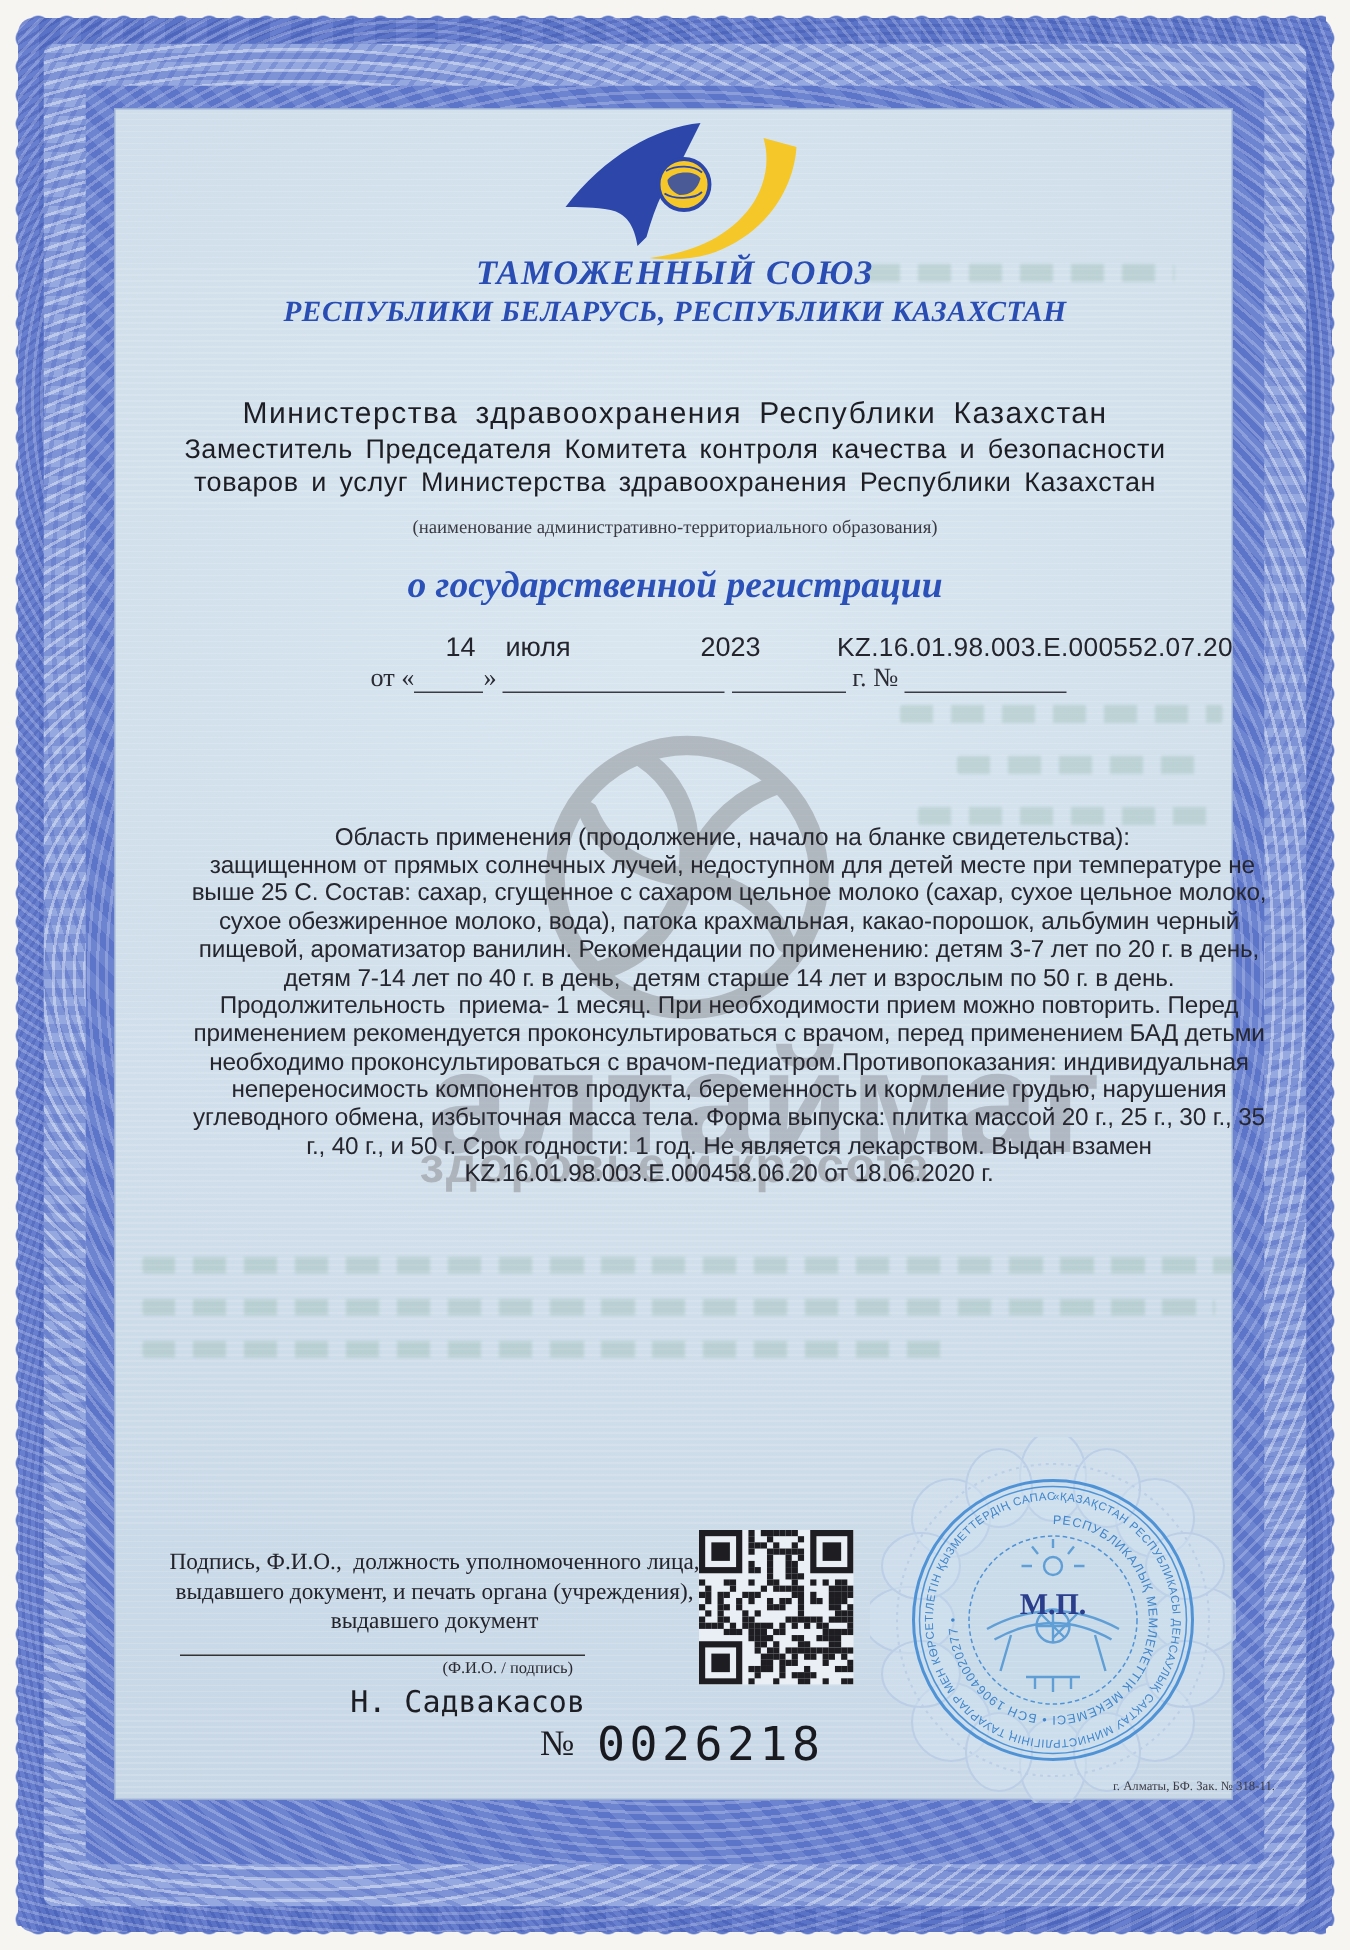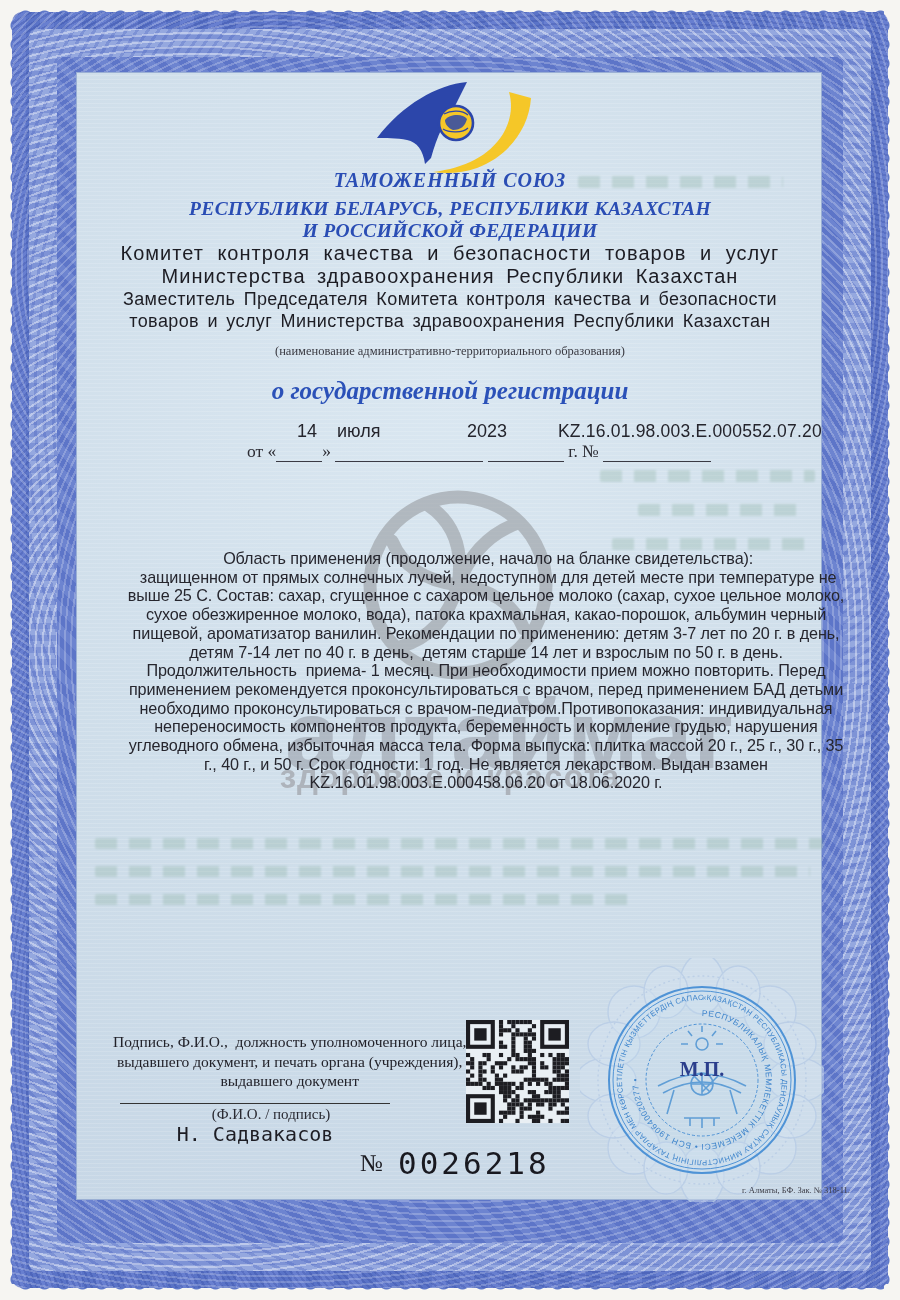--- a/index.html
+++ b/index.html
@@ -33,21 +33,21 @@
   .paper{position:absolute;left:76px;right:78px;top:72px;bottom:100px;
     background:
       repeating-linear-gradient(0deg, rgba(255,255,255,.14) 0 1px, rgba(0,0,0,0) 1px 4px),
       radial-gradient(circle at 50% 28%, #dae7f1 0%, #cfdeea 55%, #c7d7e6 100%);
     box-shadow:inset 0 0 0 1px #9bb0d4;}
   
   .abs{position:absolute;text-align:center;}
   .ctr{left:0;right:0;text-align:center;}
   .blue{color:#2a4db4;}
   .sans{font-family:"Liberation Sans",sans-serif;}
-  .org-top{top:169px;font-size:20px;font-weight:bold;font-style:italic;letter-spacing:1px;}
+  .org-top{top:169px;font-size:23px;font-weight:bold;font-style:italic;letter-spacing:1px;}
   .org-2{top:198px;font-size:19.5px;font-weight:bold;font-style:italic;letter-spacing:.4px;}
   .org-3{top:220px;font-size:19.5px;font-weight:bold;font-style:italic;letter-spacing:.4px;}
   .committee1{top:242px;font-size:20px;color:#1d1d24;word-spacing:7px;letter-spacing:1px;}
   .committee2{top:265px;font-size:20px;color:#1d1d24;word-spacing:5px;letter-spacing:1px;}
   .official1{top:289px;font-size:18px;color:#1d1d24;word-spacing:3px;letter-spacing:.4px;}
   .official2{top:311px;font-size:18px;color:#1d1d24;word-spacing:3px;letter-spacing:.4px;}
   .terr-note{top:344px;font-size:12.5px;color:#3a3a42;}
   .title-main{top:352px;font-size:37px;font-weight:bold;font-style:italic;color:#2b51b8;letter-spacing:.5px;}
   .title-sub{top:377px;font-size:25px;font-weight:bold;font-style:italic;color:#2b51b8;}
   .reg-day{left:297px;top:421px;font-size:18px;}
@@ -64,22 +64,22 @@
   .wm-globe{left:352px;top:477px;opacity:.5;z-index:1;}
   .wm-brand{left:200px;top:686px;width:620px;text-align:center;font-size:97px;font-weight:bold;
     color:#8f939d;opacity:.5;letter-spacing:1px;z-index:1;line-height:1;}
   .wm-tagline{top:758px;font-size:33px;font-weight:bold;color:#96969c;opacity:.6;
     letter-spacing:1px;z-index:1;}
   .ghost{position:absolute;opacity:.22;filter:blur(1.2px);border-radius:2px;
     background:repeating-linear-gradient(90deg, #6f9f85 0 22px, rgba(0,0,0,0) 22px 34px);}
   
   .sig-note{left:113px;top:1032px;font-size:15.5px;line-height:19.5px;color:#22222a;white-space:pre;}
   .sig-line{left:120px;top:1103px;width:270px;border-top:1.2px solid #333;}
-  .sig-caption{left:136px;top:1106px;width:270px;text-align:center;font-size:15px;color:#2a2a32;}
-  .sig-name{left:120px;top:1122px;width:270px;text-align:center;font-size:20px;
+  .sig-caption{left:112px;top:1106px;width:270px;text-align:right;font-size:11px;color:#2a2a32;}
+  .sig-name{left:120px;top:1122px;width:270px;text-align:right;font-size:20px;
     font-family:"DejaVu Sans Mono",monospace;color:#1d1d24;}
   .formno-sign{left:360px;top:1150px;font-size:24px;color:#1c1c22;}
   .formno-val{left:398px;top:1145px;font-size:31px;letter-spacing:3px;color:#191920;
     font-family:"DejaVu Sans Mono",monospace;}
   .qr{left:466px;top:1020px;width:103px;height:103px;z-index:2;}
   .seal{left:580px;top:958px;z-index:2;}
   .print-note{left:742px;top:1185px;font-size:8.5px;color:#3c3c46;z-index:3;}
 </style>
 </head>
 <body>
@@ -107,23 +107,21 @@
       <path d="M60,92 C92,88 116,76 130,54 C138,40 140,26 136,12 L158,18 C156,48 136,76 104,88 C90,93 74,94 60,92 Z" fill="#f5c728"></path>
       <circle cx="83" cy="43" r="17" fill="#f5c728" stroke="#2c46aa" stroke-width="2.6"></circle>
       <path d="M72,40 C76,34 90,33 94,39 C92,46 88,50 80,50 C75,48 72,44 72,40 Z" fill="#2c46aa" opacity=".85"></path>
       <path d="M70,49 C76,53 90,53 95,48" fill="none" stroke="#2c46aa" stroke-width="1.2"></path>
       <path d="M71,34 C78,30 89,30 95,35" fill="none" stroke="#2c46aa" stroke-width="1.2"></path>
     </svg>
   </div>
 
   <div class="abs ctr blue org-top">ТАМОЖЕННЫЙ СОЮЗ</div>
   <div class="abs ctr blue org-2">РЕСПУБЛИКИ БЕЛАРУСЬ, РЕСПУБЛИКИ КАЗАХСТАН</div>
-  <div class="abs ctr blue org-3">И РОССИЙСКОЙ ФЕДЕРАЦИИ</div>
-
-  <div class="abs ctr sans committee1">Комитет контроля качества и безопасности товаров и услуг</div>
+
   <div class="abs ctr sans committee2">Министерства здравоохранения Республики Казахстан</div>
   <div class="abs ctr sans official1">Заместитель Председателя Комитета контроля качества и безопасности</div>
   <div class="abs ctr sans official2">товаров и услуг Министерства здравоохранения Республики Казахстан</div>
   <div class="abs ctr terr-note">(наименование административно-территориального образования)</div>
 
   <div class="abs ctr title-sub">о государственной регистрации</div>
 
   <div class="abs sans reg-day">14</div>
   <div class="abs sans reg-month">июля</div>
   <div class="abs sans reg-year">2023</div>

